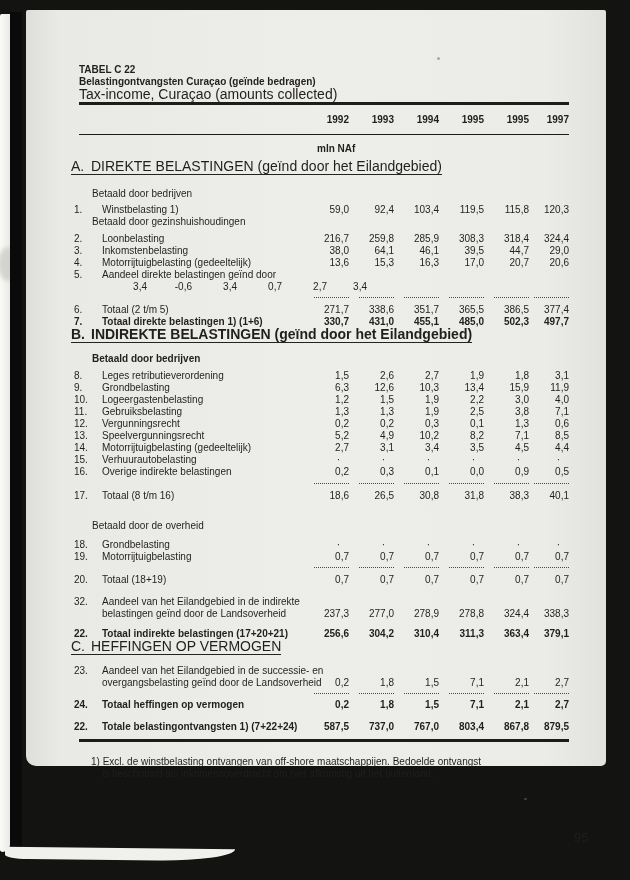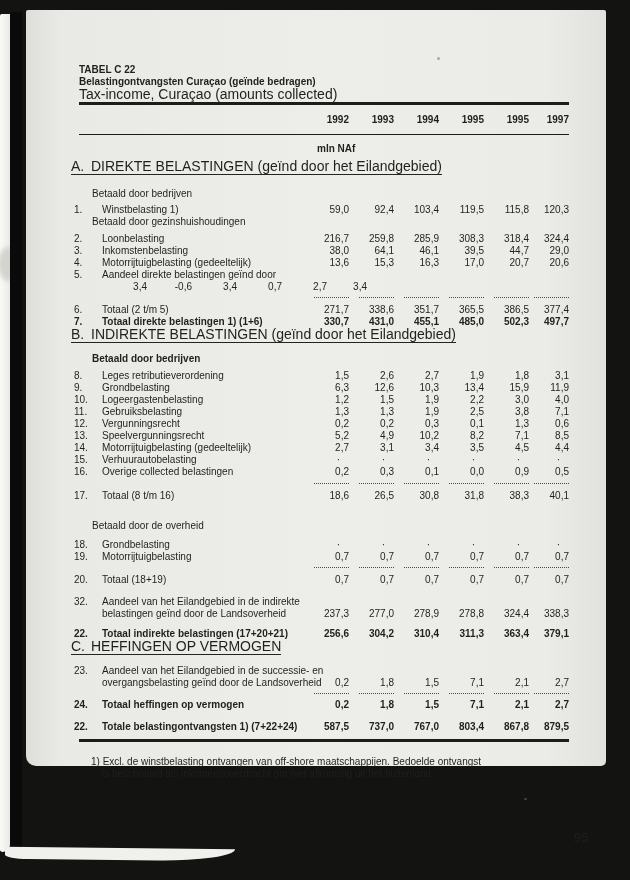--- a/index.html
+++ b/index.html
@@ -47,21 +47,21 @@
   .v{width:45px;flex:none;text-align:right;white-space:nowrap}
   .v.last{width:40px}
   .b{font-weight:700}
   .yearrow{height:13px;line-height:13px}
   .yearrow .sp{width:230px;flex:none}
   .yearrow .v{font-weight:700}
   .unit{font-size:10px;font-weight:700;line-height:12px;margin-left:243px;margin-top:6px}
   .sec{margin-left:-3px;margin-top:0;font-size:14px;line-height:12px;height:15px}
   .secin{display:inline-block;border-bottom:1.2px solid #232320;padding-bottom:1.5px}
   .secl{display:inline-block;width:20px}
-  .sec.bold{font-weight:400}
+  .sec.bold{font-weight:700}
   .sub{font-size:10px;line-height:12px;height:12px;margin-left:18px}
   .sub.bold{font-weight:700}
   .dotrow{height:7px;align-items:flex-end}
   .dots{display:inline-block;width:35px;height:3px;border-bottom:1.7px dotted #4a4a44}
   .dotvals .v{padding-right:9px;box-sizing:border-box}
   .fn{font-size:10px;line-height:12.5px;margin-left:17px}
   .fn .in{padding-left:11px}
   .pagenum{position:absolute;left:548px;top:820px;font-size:13px}
   .speck{position:absolute;border-radius:50%;background:#72726c;opacity:.55}
   .mt3{margin-top:3px}.mt4{margin-top:4px}.mt5{margin-top:5px}
@@ -274,21 +274,21 @@
       <span class="lbl">Verhuurautobelasting</span>
       <span class="v">·</span>
       <span class="v">·</span>
       <span class="v">·</span>
       <span class="v">·</span>
       <span class="v">·</span>
       <span class="v last">·</span>
     </div>
     <div class="row">
       <span class="num">16.</span>
-      <span class="lbl">Overige collected belastingen</span>
+      <span class="lbl">Overige indirekte belastingen</span>
       <span class="v">0,2</span>
       <span class="v">0,3</span>
       <span class="v">0,1</span>
       <span class="v">0,0</span>
       <span class="v">0,9</span>
       <span class="v last">0,5</span>
     </div>
     <div class="row dotrow mt2">
       <span class="num"></span>
         <span class="lbl"></span>

